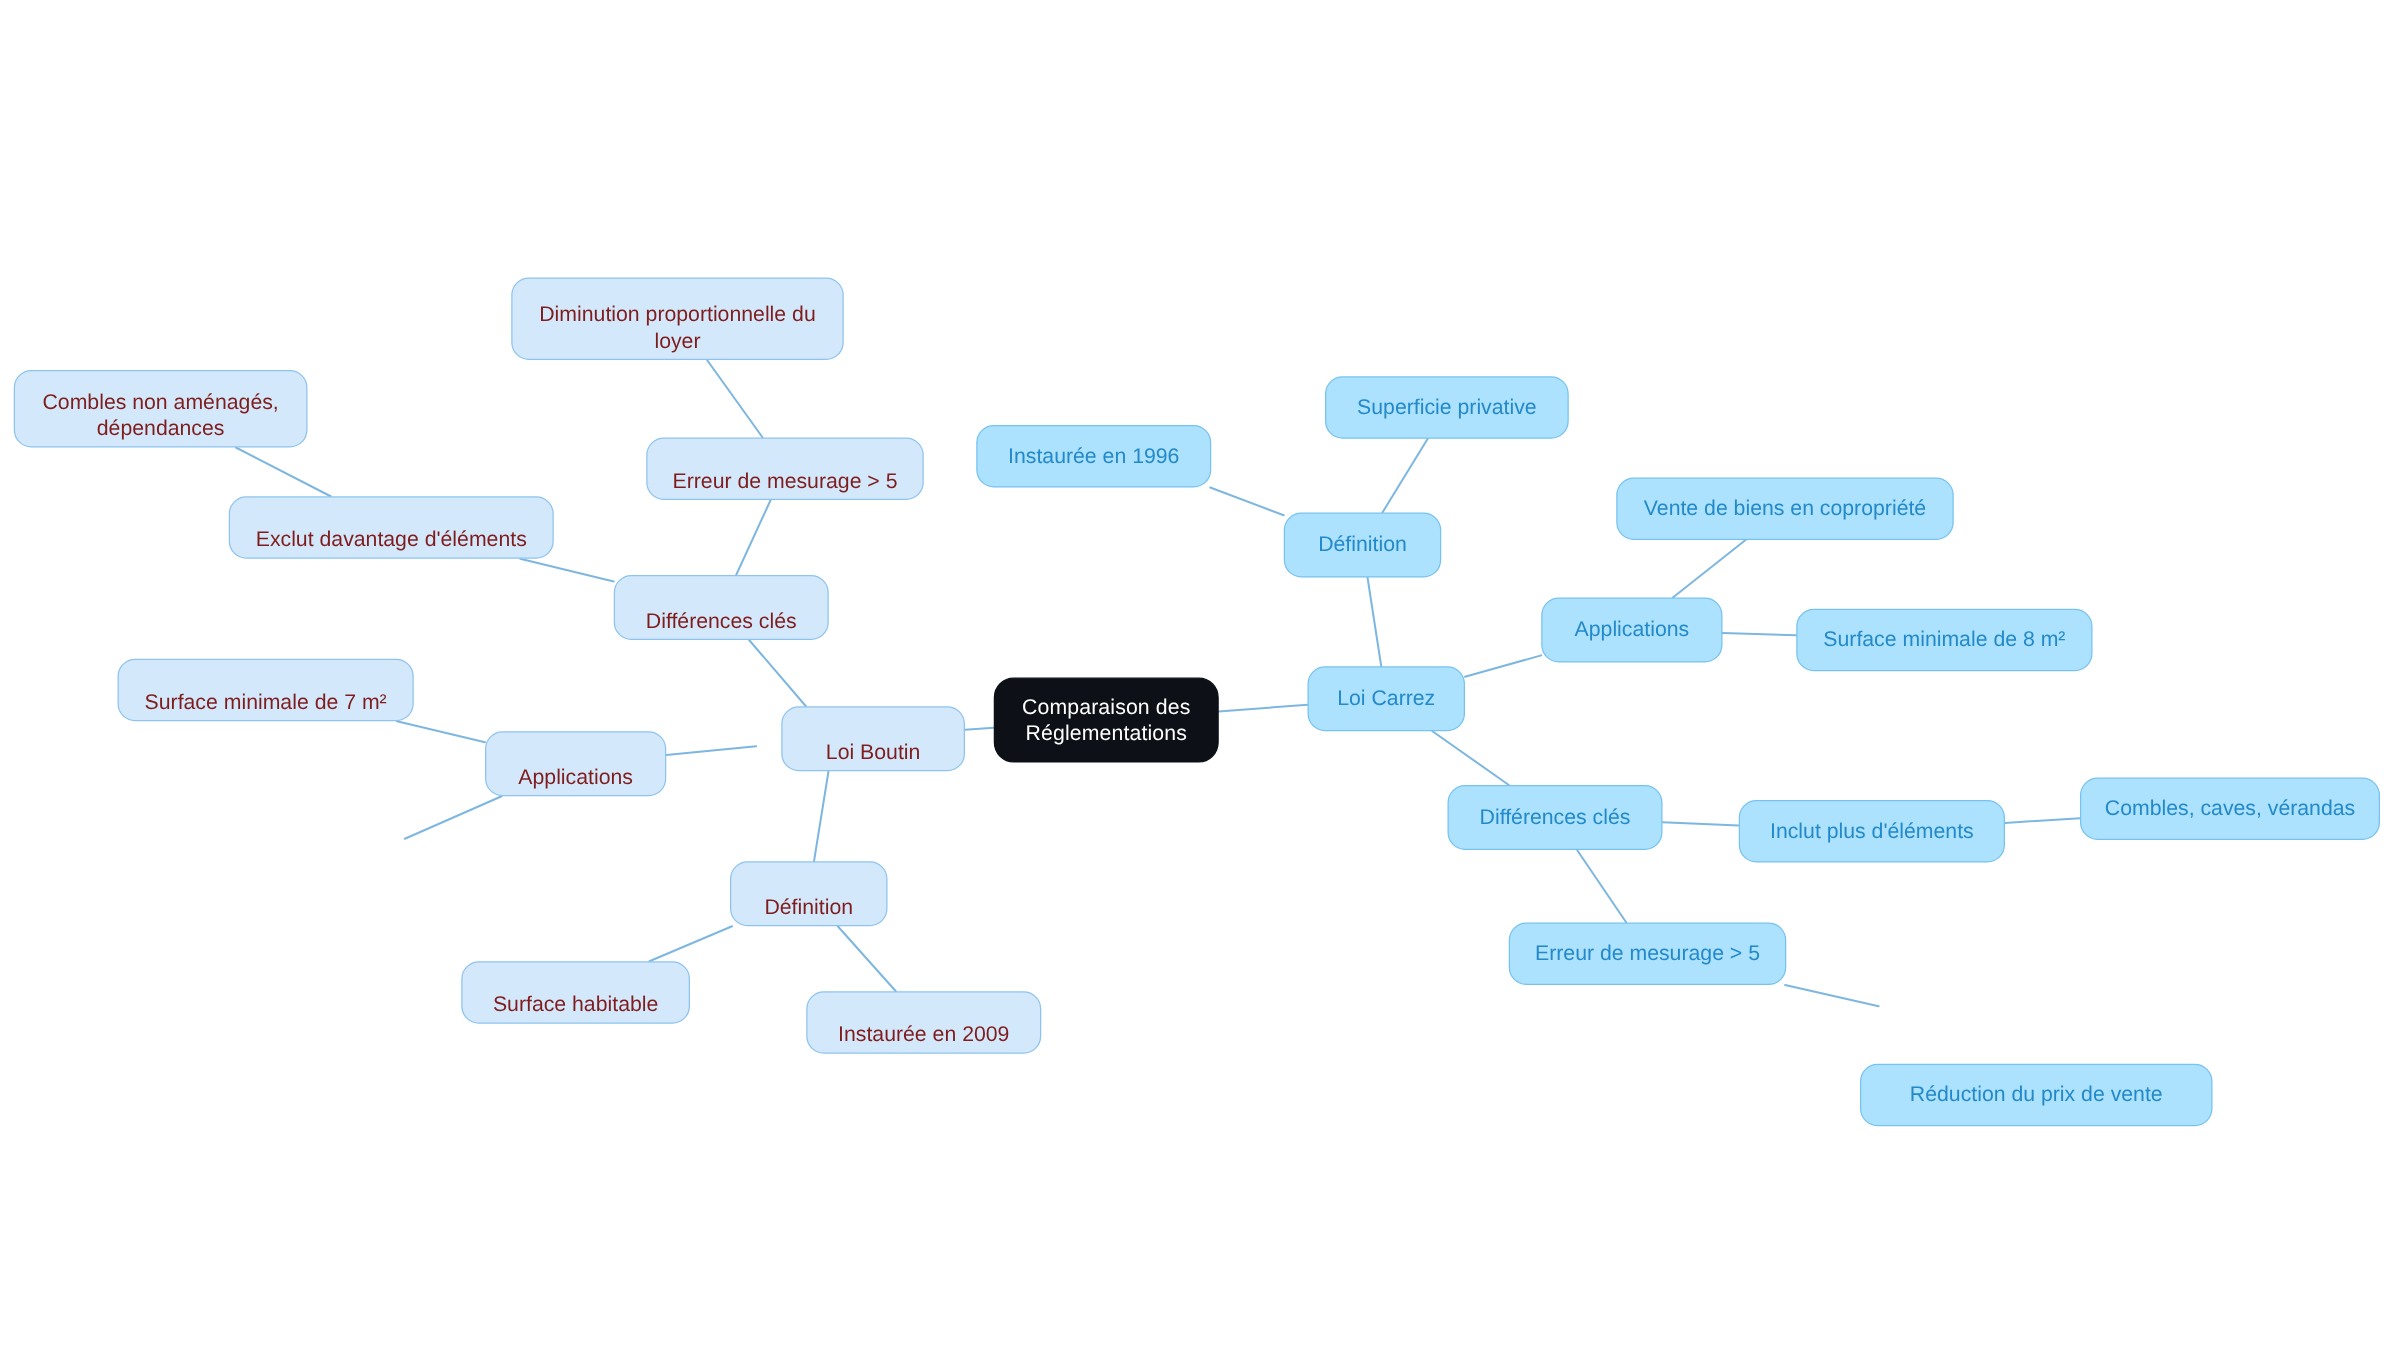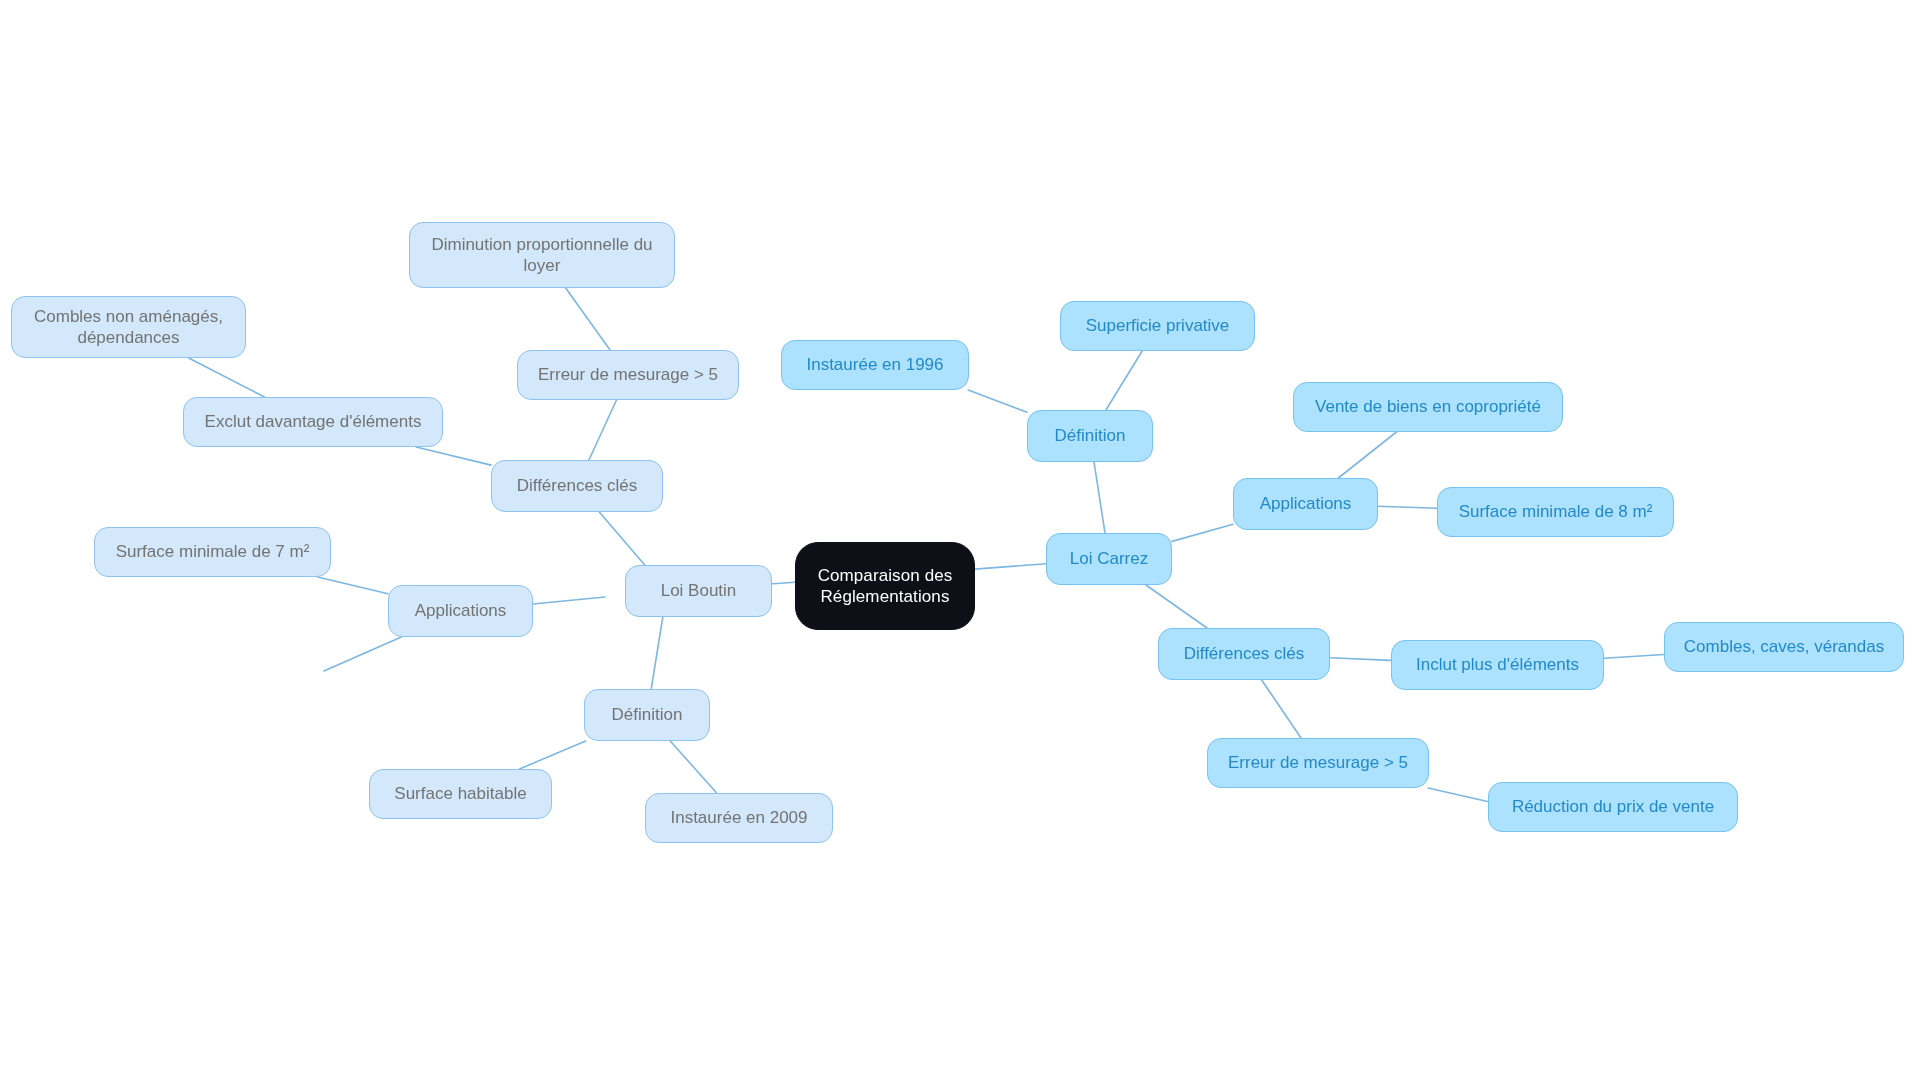--- a/index.html
+++ b/index.html
@@ -45,22 +45,23 @@
     color: #ffffff;
     border: 1px solid #0d1117;
     border-radius: 16px;
     font-size: 17px;
     letter-spacing: 0.1px;
   }
   
   .node.pale {
     background: #d3e8fb;
     border: 1px solid #8ec3ef;
-    color: #737373;
+    color: #7f1d1d;
     font-size: 17px;
+    align-items: flex-end;
   }
   
   .node.bright {
     background: #ace2fd;
     border: 1px solid #77c2f0;
     color: #2389c9;
     font-size: 17px;
   }
 </style>
 </head>
@@ -88,21 +89,21 @@
       <line x1="1027" y1="412.20744680851067" x2="968.1971830985915" y2="390" stroke="#7db7e0" stroke-width="1.6" stroke-linecap="round"></line>
       <line x1="1105.9545454545455" y1="410" x2="1142.159090909091" y2="351" stroke="#7db7e0" stroke-width="1.6" stroke-linecap="round"></line>
       <line x1="1338.3350515463917" y1="478" x2="1396.4278350515465" y2="432" stroke="#7db7e0" stroke-width="1.6" stroke-linecap="round"></line>
       <line x1="1378" y1="506.32" x2="1437" y2="508.208" stroke="#7db7e0" stroke-width="1.6" stroke-linecap="round"></line>
       <line x1="1330" y1="657.7317554240631" x2="1391" y2="660.3786982248521" stroke="#7db7e0" stroke-width="1.6" stroke-linecap="round"></line>
       <line x1="1261.651376146789" y1="680" x2="1301.0275229357799" y2="738" stroke="#7db7e0" stroke-width="1.6" stroke-linecap="round"></line>
       <line x1="1604" y1="658.3089005235602" x2="1664" y2="654.5392670157069" stroke="#7db7e0" stroke-width="1.6" stroke-linecap="round"></line>
       <line x1="1428.0746268656717" y1="788" x2="1502.9253731343283" y2="805" stroke="#7db7e0" stroke-width="1.6" stroke-linecap="round"></line>
     </svg>
 
-  <div class="node root" style="left: 795px; top: 542px; width: 180px; height: 88px; border-radius: 23px;"><span>Comparaison des
+  <div class="node root" style="left: 795px; top: 542px; width: 180px; height: 68px;"><span>Comparaison des
 Réglementations</span></div>
 
   <div class="node pale" style="left: 605px; top: 565px; width: 147px; height: 52px; margin-left: 20px;"><span>Loi Boutin</span></div>
 
   <div class="node pale" style="left: 491px; top: 460px; width: 172px; height: 52px;"><span>Différences clés</span></div>
 
   <div class="node pale" style="left: 183px; top: 397px; width: 260px; height: 50px;"><span>Exclut davantage d'éléments</span></div>
 
   <div class="node pale" style="left: 11px; top: 296px; width: 235px; height: 62px;"><span>Combles non aménagés,
 dépendances</span></div>
@@ -138,15 +139,15 @@
   <div class="node bright" style="left: 1437px; top: 487px; width: 237px; height: 50px;"><span>Surface minimale de 8 m²</span></div>
 
   <div class="node bright" style="left: 1158px; top: 628px; width: 172px; height: 52px;"><span>Différences clés</span></div>
 
   <div class="node bright" style="left: 1664px; top: 622px; width: 240px; height: 50px;"><span>Combles, caves, vérandas</span></div>
 
   <div class="node bright" style="left: 1391px; top: 640px; width: 213px; height: 50px;"><span>Inclut plus d'éléments</span></div>
 
   <div class="node bright" style="left: 1207px; top: 738px; width: 222px; height: 50px;"><span>Erreur de mesurage &gt; 5</span></div>
 
-  <div class="node bright" style="left: 1488px; top: 782px; width: 250px; height: 50px;"><span>Réduction du prix de vente</span></div>
+  <div class="node bright" style="left: 1488px; top: 851px; width: 282px; height: 50px;"><span>Réduction du prix de vente</span></div>
 
 </div>
 
 </body></html>

